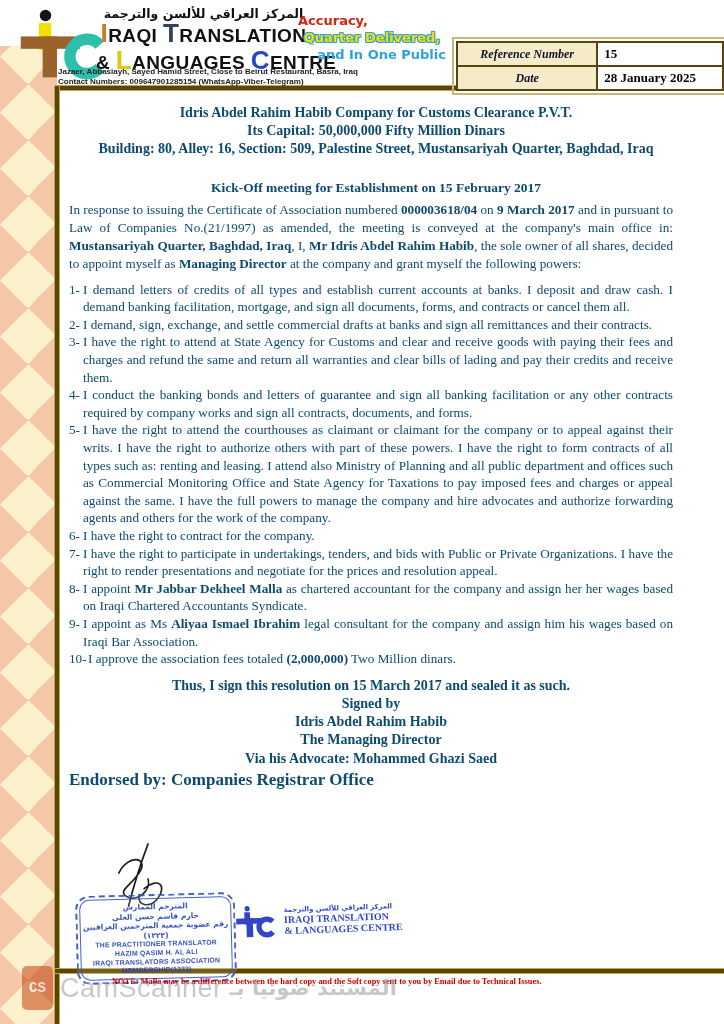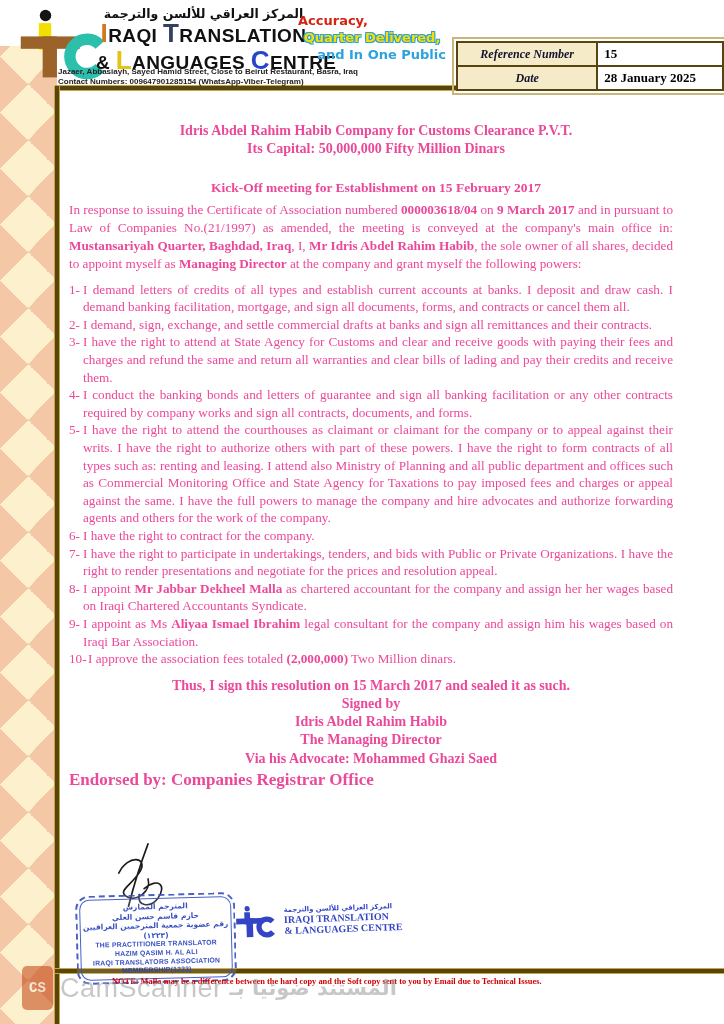--- a/index.html
+++ b/index.html
@@ -36,21 +36,21 @@
 
   
   .ref-table{position:absolute;left:456px;top:41px;border-collapse:collapse;background:#fff;
              outline:2px solid #c9b77a;outline-offset:2px;}
   .ref-table td{border:2px solid #564510;height:20px;}
   .ref-table .lbl{width:138px;background:#f6ebc8;text-align:center;font-weight:700;font-style:italic;
                   font-size:12px;color:#14142e;}
   .ref-table .val{width:118px;font-weight:700;font-size:13px;padding-left:6px;color:#000;}
 
   
-  .doc{position:absolute;left:59px;top:98px;width:614px;padding:24px 0 0 10px;color:#ec4899;}
+  .doc{position:absolute;left:59px;top:80px;width:614px;padding:24px 0 0 10px;color:#0c4a6e;}
   .title-block{font-weight:700;font-size:14px;line-height:18px;text-align:center;}
   .meeting-heading{font-weight:700;font-size:13.5px;text-align:center;margin-top:22px;}
   .intro{margin-top:5px;font-size:13.2px;line-height:17.9px;text-align:justify;width:604px;}
   .items{margin-top:8px;width:604px;}
   .item{position:relative;padding-left:14px;font-size:13.2px;line-height:17.6px;text-align:justify;}
   .item.wide{padding-left:19px;}
   .item .num{position:absolute;left:0;top:0;}
   .closing{margin-top:9px;font-weight:700;font-size:14px;line-height:18.2px;text-align:center;width:604px;}
   .endorsed{font-weight:700;font-size:17px;margin-top:2px;text-align:left;}
 
@@ -125,20 +125,21 @@
         <td class="val">28 January 2025</td>
       </tr>
     </tbody>
       </table>
   </div>
 
   <div class="doc">
     <div class="title-block">
       <div>Idris Abdel Rahim Habib Company for Customs Clearance P.V.T.</div>
       <div>Its Capital: 50,000,000 Fifty Million Dinars</div>
+      <div>Building: 80, Alley: 16, Section: 509, Palestine Street,  Mustansariyah Quarter, Baghdad, Iraq</div>
     </div>
 
     <div class="meeting-heading">Kick-Off meeting for Establishment on 15 February 2017</div>
 
     <div class="intro"><span>In response to issuing the Certificate of Association numbered </span><b>000003618/04</b><span> on </span><b>9 March 2017</b><span> and in pursuant to Law of Companies No.(21/1997) as amended, the meeting is conveyed at the company's main office in: </span><b>Mustansariyah Quarter, Baghdad, Iraq</b><span>, I, </span><b>Mr Idris Abdel Rahim Habib</b><span>, the sole owner of all shares, decided to appoint myself as </span><b>Managing Director</b><span> at the company and grant myself the following powers:</span></div>
 
     <div class="items">
       <div class="item"><span class="num">1-</span><span><span>I demand letters of credits of all types and establish current accounts at banks. I deposit and draw cash. I demand banking facilitation, mortgage, and sign all documents, forms, and contracts or cancel them all.</span></span></div>
       <div class="item"><span class="num">2-</span><span><span>I demand, sign, exchange, and settle commercial drafts at banks and sign all remittances and their contracts.</span></span></div>
       <div class="item"><span class="num">3-</span><span><span>I have the right to attend at State Agency for Customs and clear and receive goods with paying their fees and charges and refund the same and return all warranties and clear bills of lading and pay their credits and receive them.</span></span></div>

